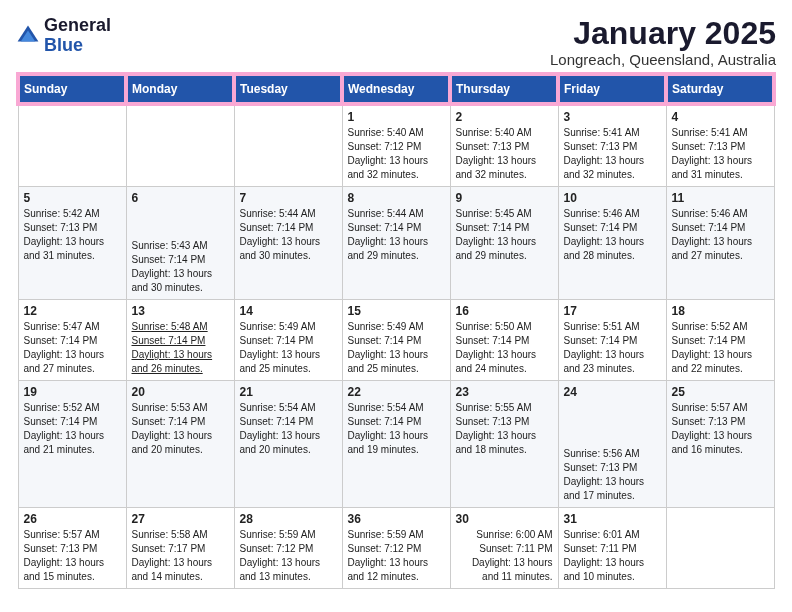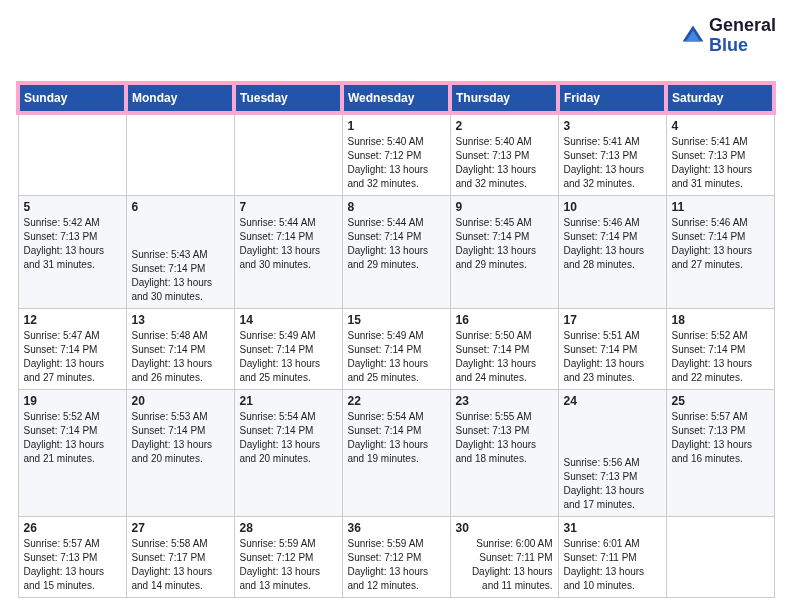--- a/index.html
+++ b/index.html
@@ -6,22 +6,22 @@
     body {
       font-family: Arial, sans-serif;
       background: #fff;
       width: 792px;
       min-height: 612px;
       padding: 16px;
     }
     .header {
       display: flex;
       align-items: flex-start;
-      justify-content: flex-end;
-      margin-bottom: 25px;
+      justify-content: space-between;
+      margin-bottom: 4px;
     }
     .logo {
       display: flex;
       align-items: center;
       gap: 4px;
     }
     .logo-text {
       display: flex;
       flex-direction: column;
       line-height: 1.1;
@@ -101,20 +101,24 @@
   <div class="logo">
     <svg class="logo-icon" viewBox="0 0 30 30" xmlns="http://www.w3.org/2000/svg">
       <polygon points="15,2 28,22 2,22" fill="#2255aa"></polygon>
       <polygon points="15,8 24,22 6,22" fill="#4488dd"></polygon>
     </svg>
     <div class="logo-text">
       <span class="logo-general">General</span>
       <span class="logo-blue">Blue</span>
     </div>
   </div>
+  <div class="title-block">
+    <div class="month-title">January 2025</div>
+    <div class="location-title">Longreach, Queensland, Australia</div>
+  </div>
 </div>
 
 <table class="calendar-table">
   <thead>
     <tr>
     <th>Sunday</th>
         <th>Monday</th>
         <th>Tuesday</th>
         <th>Wednesday</th>
         <th>Thursday</th>
@@ -198,21 +202,21 @@
       </tr>
       <tr>
         <td>
           <div class="day-number">12</div>
           <div class="day-info" style="white-space: pre-line;">Sunrise: 5:47 AM
 Sunset: 7:14 PM
 Daylight: 13 hours and 27 minutes.</div>
         </td>
         <td>
           <div class="day-number">13</div>
-          <div class="day-info" style="white-space: pre-line;">Sunrise: 5:48 AM
+          <div class="day-info" style="white-space: pre-line; text-decoration: underline;">Sunrise: 5:48 AM
 Sunset: 7:14 PM
 Daylight: 13 hours and 26 minutes.</div>
         </td>
         <td>
           <div class="day-number">14</div>
           <div class="day-info" style="white-space: pre-line;">Sunrise: 5:49 AM
 Sunset: 7:14 PM
 Daylight: 13 hours and 25 minutes.</div>
         </td>
         <td>

